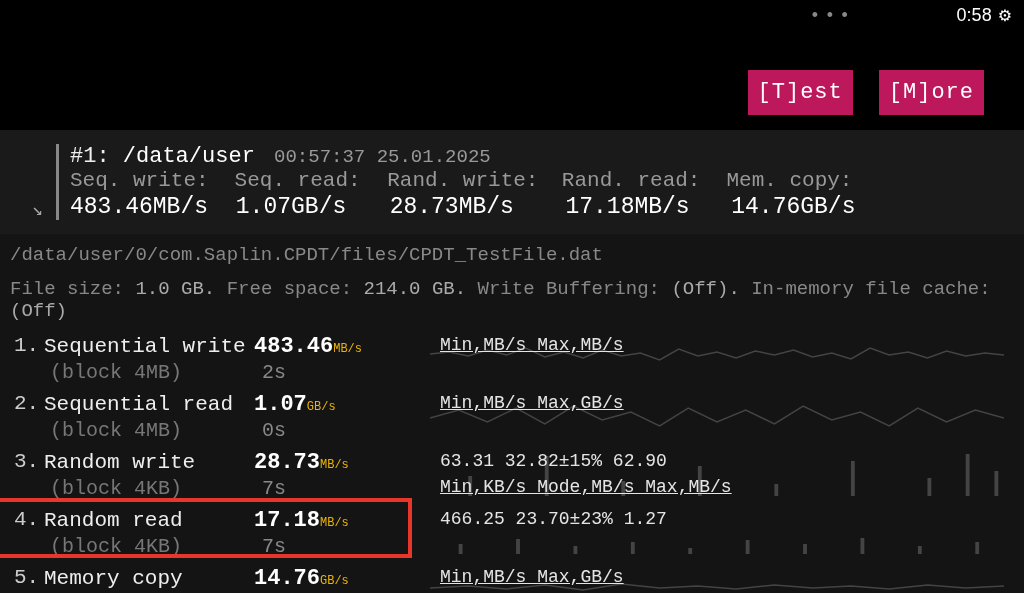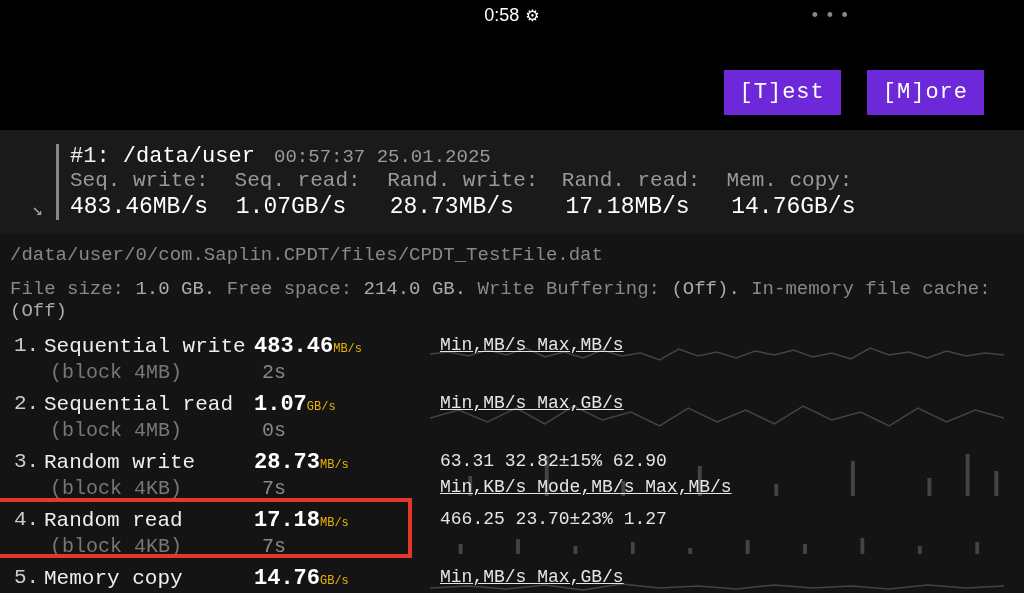--- a/index.html
+++ b/index.html
@@ -9,21 +9,21 @@
     background: #000;
     color: #d0d0d0;
     font-family: "Courier New", Courier, monospace;
     font-size: 20px;
     overflow: hidden;
   }
   .status-bar {
     height: 30px;
     display: flex;
     align-items: center;
-    justify-content: center;
+    justify-content: flex-end;
     padding: 4px 12px;
     color: #fff;
     font-family: -apple-system, Arial, sans-serif;
     font-size: 18px;
   }
   .status-left { display: flex; align-items: center; gap: 6px; }
   .gear { font-size: 16px; }
   .overflow {
     position: absolute;
     right: 170px;
@@ -38,25 +38,25 @@
     position: relative;
   }
   .btn-row {
     position: absolute;
     right: 40px;
     top: 40px;
     display: flex;
     gap: 26px;
   }
   .btn {
-    background: #6d28d9;
+    background: #be185d;
     color: #fff;
     font-family: "Courier New", monospace;
     font-size: 22px;
-    padding: 10px 16px;
+    padding: 10px 10px;
     border: none;
     cursor: pointer;
     letter-spacing: 1px;
   }
   .summary-block {
     background: #1a1a1a;
     padding: 14px 16px 14px 36px;
     position: relative;
   }
   .vbar {

